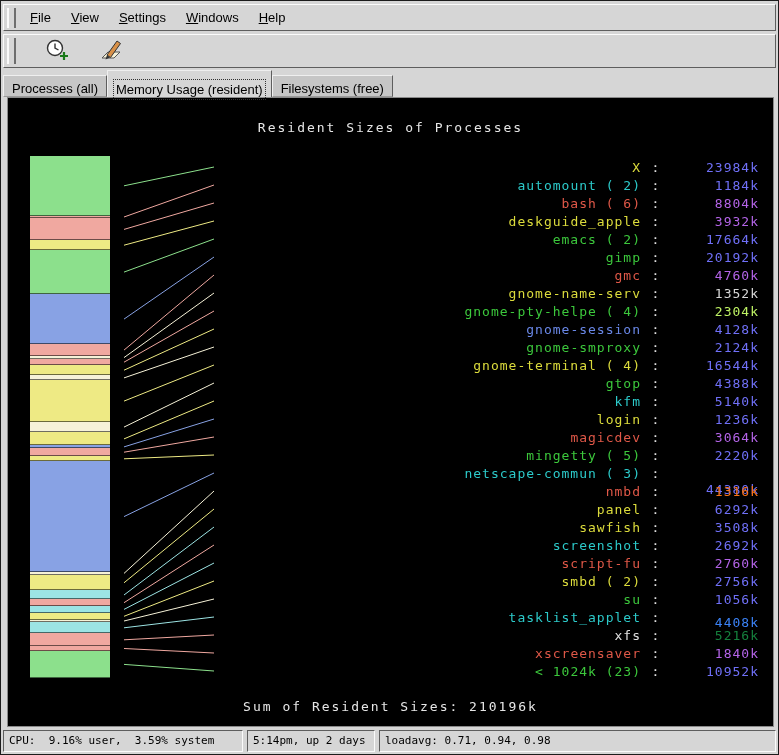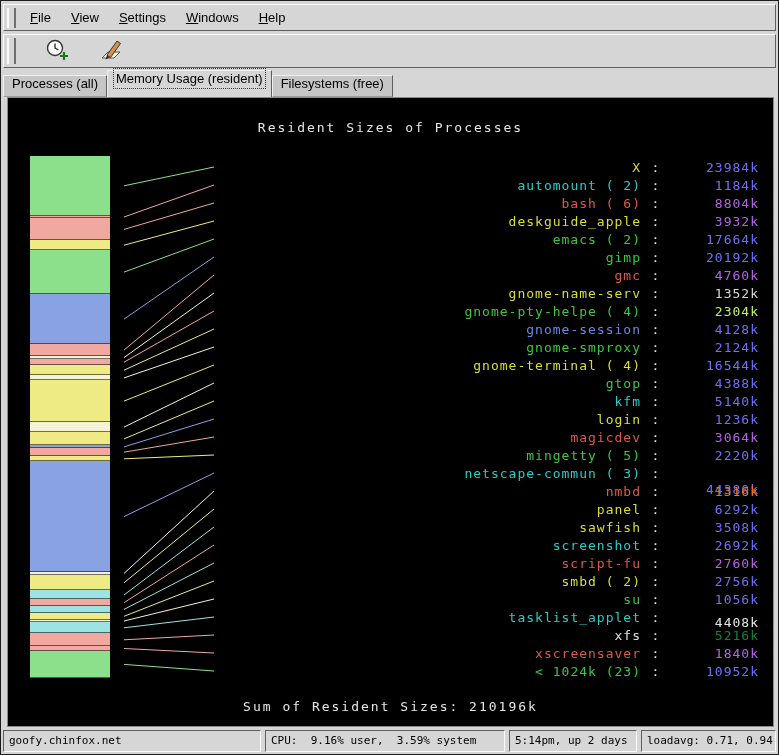--- a/index.html
+++ b/index.html
@@ -24,21 +24,21 @@
   #toolbar { position:absolute; left:2px; top:33px; right:2px; height:34px;
              background:#d6d6d6; display:flex; align-items:center; gap:22px; }
   .tool-btn { width:32px; height:30px; background:transparent; border:none;
               display:flex; align-items:center; justify-content:center; }
 
   
   #tabbar { position:absolute; left:2px; top:69px; right:2px; height:27px;
             display:flex; align-items:flex-end; }
   .tab { height:22px; background:#c6c6c6; border:1px solid;
          border-color:#efefef #5e5e5e #9a9a9a #efefef;
-         display:flex; align-items:flex-start; padding:0 8px; font-size:13px;
+         display:flex; align-items:flex-end; padding:0 8px; font-size:13px;
          color:#000; cursor:default; }
   .tab.active { height:27px; background:#d6d6d6; border-bottom:none;
                 z-index:3; position:relative; }
   .tab.active span { outline:1px dotted #333; outline-offset:2px; }
 
   
   #chart { position:absolute; left:6px; top:96px; width:767px; height:630px;
            background:#000; border:1px solid #8a8a8a; }
   #chart-title { position:absolute; top:22px; left:0; width:100%;
                  text-align:center; color:#e6e6e6;
@@ -312,21 +312,21 @@
           <span class="pvalue" style="color: rgb(112, 112, 248);">2756k</span>
         </div>
         <div class="prow">
           <span class="pname" style="color: rgb(60, 200, 60);">su</span>
           <span class="pcolon">:</span>
           <span class="pvalue" style="color: rgb(112, 112, 248);">1056k</span>
         </div>
         <div class="prow">
           <span class="pname" style="color: rgb(44, 202, 202);">tasklist_applet</span>
           <span class="pcolon">:</span>
-          <span class="pvalue" style="color: #e5e5e5; margin-top: 10px;">4408k</span>
+          <span class="pvalue" style="color: #3b82f6; margin-top: 10px;">4408k</span>
         </div>
         <div class="prow">
           <span class="pname" style="color: rgb(224, 224, 224);">xfs</span>
           <span class="pcolon">:</span>
           <span class="pvalue" style="color: #15803d;">5216k</span>
         </div>
         <div class="prow">
           <span class="pname" style="color: rgb(224, 88, 72);">xscreensaver</span>
           <span class="pcolon">:</span>
           <span class="pvalue" style="color: rgb(180, 100, 232);">1840k</span>
@@ -334,19 +334,18 @@
         <div class="prow">
           <span class="pname" style="color: rgb(60, 200, 60);">&lt; 1024k (23)</span>
           <span class="pcolon">:</span>
           <span class="pvalue" style="color: rgb(112, 112, 248);">10952k</span>
         </div>
       </div>
     <div id="chart-footer">Sum of Resident Sizes: 210196k</div>
   </div>
 
   <div id="statusbar">
-    <div id="status-hostname" class="status-cell sunken">goofy.chinfox.net</div>
     <div id="status-cpu" class="status-cell sunken">CPU:  9.16% user,  3.59% system</div>
     <div id="status-uptime" class="status-cell sunken">5:14pm, up 2 days</div>
     <div id="status-loadavg" class="status-cell sunken">loadavg: 0.71, 0.94, 0.98</div>
   </div>
 
 </div>
 
 </body></html>

